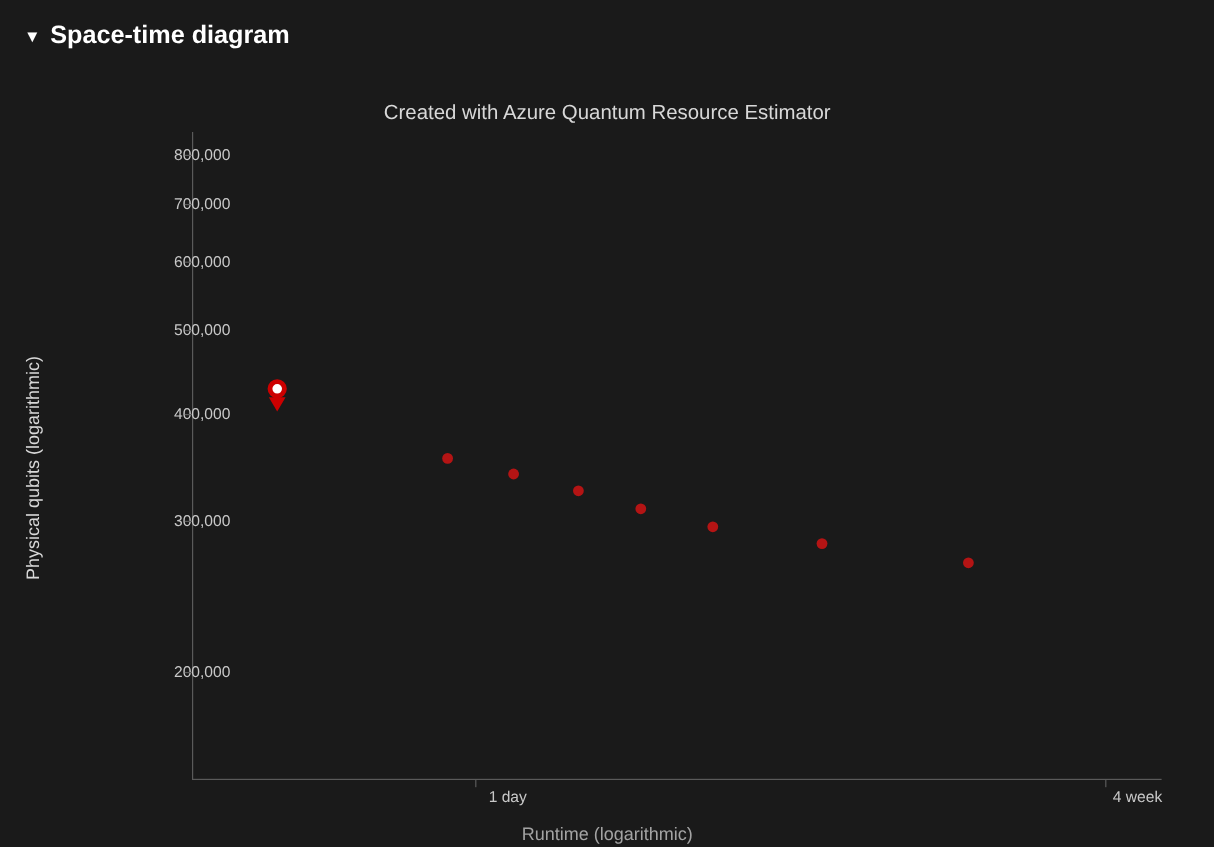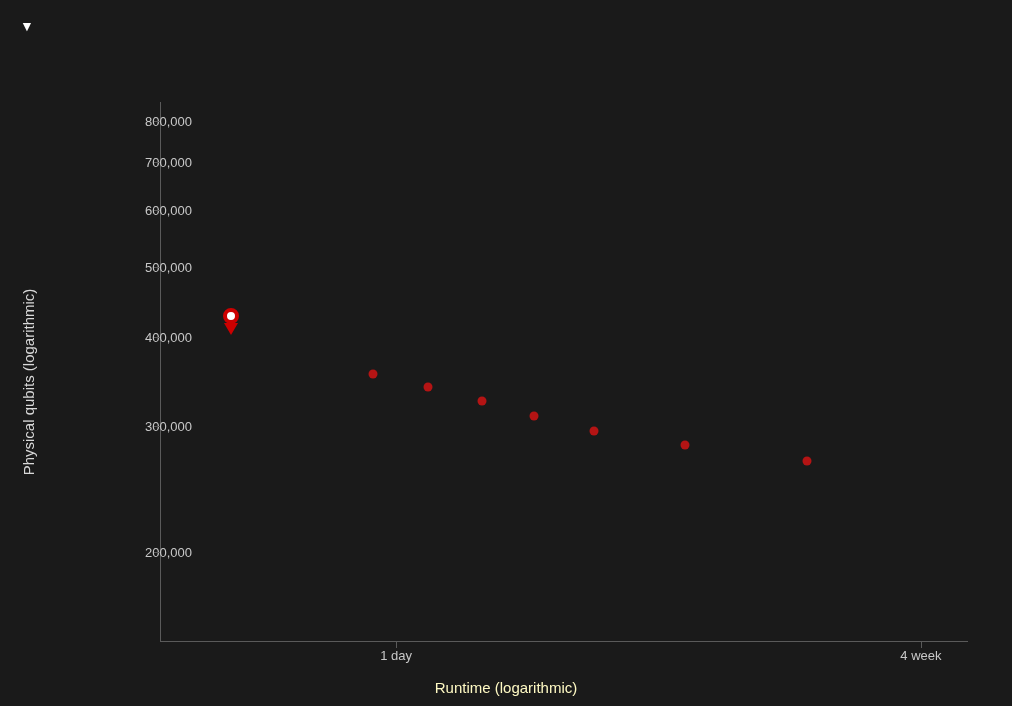--- a/index.html
+++ b/index.html
@@ -49,21 +49,21 @@
       font-size: 15px;
       color: #d8d8d8;
       white-space: nowrap;
     }
     .x-axis-label {
       position: absolute;
       bottom: -12px;
       left: 50%;
       transform: translateX(-50%);
       font-size: 15px;
-      color: #fef9c3;
+      color: #a3a3a3;
     }
     .plot-area {
       position: absolute;
       left: 160px;
       top: 58px;
       width: 808px;
       height: 540px;
       border-bottom: 1px solid #5a5a5a;
       border-left: 1px solid #5a5a5a;
     }
@@ -81,20 +81,21 @@
       width: 6px;
       height: 1px;
       background: #5a5a5a;
     }
     .x-tick-label {
       position: absolute;
       top: 604px;
       font-size: 13px;
       color: #c8c8c8;
       transform: translateX(-50%);
+      margin-left: 27px;
     }
     .x-tick-mark {
       position: absolute;
       top: 598px;
       width: 1px;
       height: 6px;
       background: #5a5a5a;
     }
     .data-point {
       position: absolute;
@@ -129,23 +130,25 @@
       color: #e8e8e8;
       white-space: nowrap;
       pointer-events: none;
     }
   </style>
 </head>
 <body>
 
 <div class="header">
   <span class="disclosure-triangle">▼</span>
+  <span class="header-title">Space-time diagram</span>
 </div>
 
 <div class="chart-container">
+  <div class="chart-title">Created with Azure Quantum Resource Estimator</div>
   <div class="y-axis-label">Physical qubits (logarithmic)</div>
   <div class="x-axis-label">Runtime (logarithmic)</div>
   <div class="plot-area"></div>
 <div class="y-tick-label" style="top: 508.441px;">200,000</div>
     <div class="y-tick-mark" style="top: 508.441px;"></div>
     <div class="y-tick-label" style="top: 382.216px;">300,000</div>
     <div class="y-tick-mark" style="top: 382.216px;"></div>
     <div class="y-tick-label" style="top: 292.657px;">400,000</div>
     <div class="y-tick-mark" style="top: 292.657px;"></div>
     <div class="y-tick-label" style="top: 223.19px;">500,000</div>

